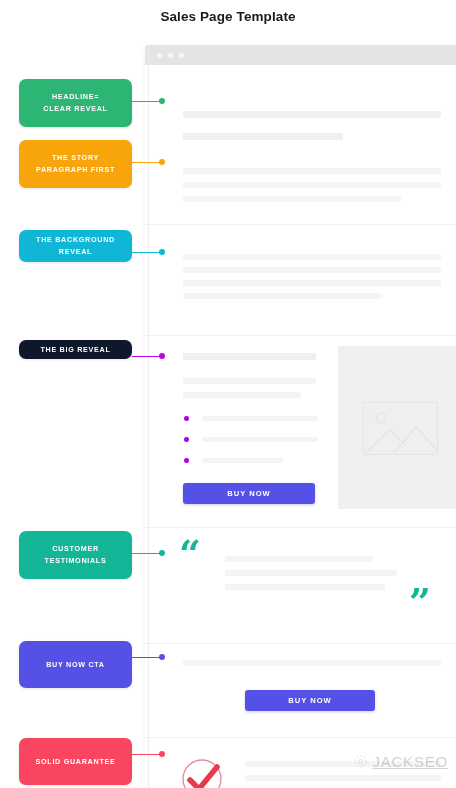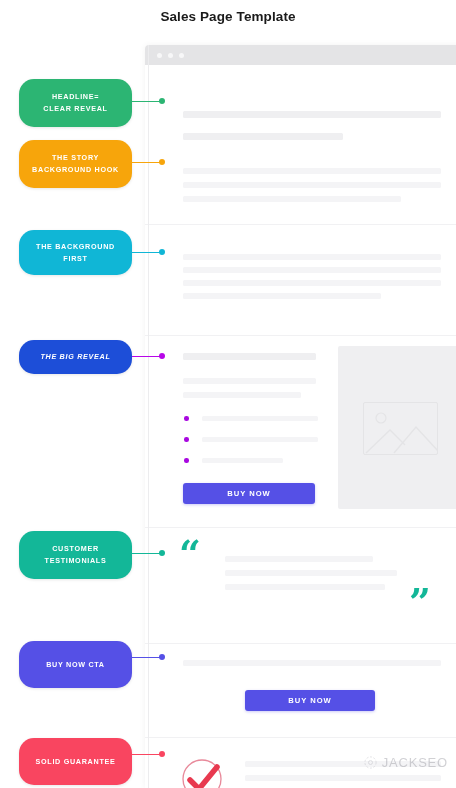--- a/index.html
+++ b/index.html
@@ -81,21 +81,21 @@
     width: 1px;
     height: 743px;
     background: #ececee;
   }
 
   
   .label-box {
     position: absolute;
     left: 19px;
     width: 113px;
-    border-radius: 15px;
+    border-radius: 7px;
     color: #ffffff;
     font-size: 7.2px;
     font-weight: bold;
     letter-spacing: 0.7px;
     display: flex;
     flex-direction: column;
     align-items: center;
     justify-content: center;
     text-align: center;
     line-height: 1.65;
@@ -168,24 +168,25 @@
   #watermark {
     position: absolute;
     right: 8px;
     bottom: 18px;
     display: flex;
     align-items: center;
     gap: 5px;
     opacity: 0.45;
   }
   #watermark-text {
-    font-size: 13px;
+    font-size: 15px;
     letter-spacing: 0.8px;
     color: #9a9aa2;
     font-family: "Liberation Sans", sans-serif;
+    text-decoration: underline;
   }
 </style>
 </head>
 <body>
 
 <div id="page-title">Sales Page Template</div>
 
 <div id="browser-window">
 
   <div id="browser-titlebar">
@@ -274,29 +275,29 @@
 
 <div id="guide-line"></div>
 
 <div class="label-box" style="top:79px; height:48px; background:#2cb573;">
   <span>HEADLINE=</span>
   <span>CLEAR REVEAL</span>
 </div>
 
 <div class="label-box" style="top:140px; height:48px; background:#f7a50b;">
   <span>THE STORY</span>
-  <span>BACKGROUND HOOK</span>
-</div>
-
-<div class="label-box" style="top:230px; height:45px; background:#10b6d6;align-items:center;">
+  <span>PARAGRAPH FIRST</span>
+</div>
+
+<div class="label-box" style="top:230px; height:32px; background:#10b6d6;align-items:center;">
   <span>THE BACKGROUND</span>
-  <span>FIRST</span>
-</div>
-
-<div class="label-box" style="top:340px; height:34px; background:#1d4ed8;font-style:italic;">
+  <span>REVEAL</span>
+</div>
+
+<div class="label-box" style="top:340px; height:19px; background:#0f172a;">
   <span>THE BIG REVEAL</span>
 </div>
 
 <div class="label-box" style="top:531px; height:48px; background:#13b798;">
   <span>CUSTOMER</span>
   <span>TESTIMONIALS</span>
 </div>
 
 <div class="label-box" style="top:641px; height:47px; background:#5550e6;">
   <span>BUY NOW CTA</span>

